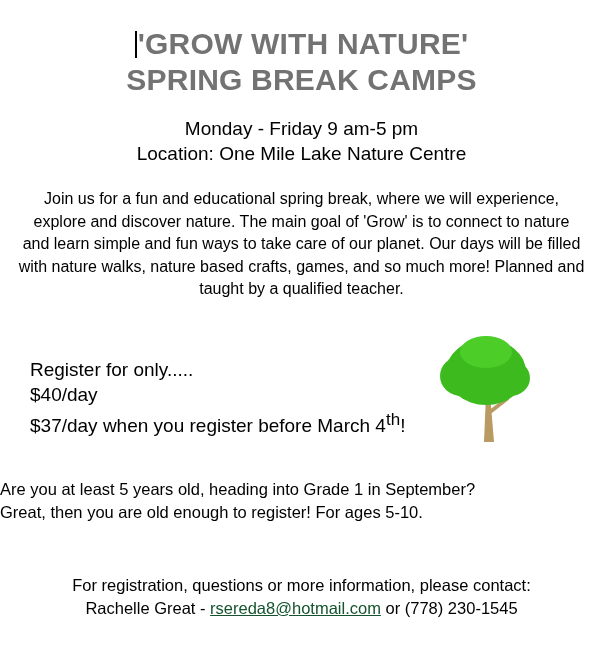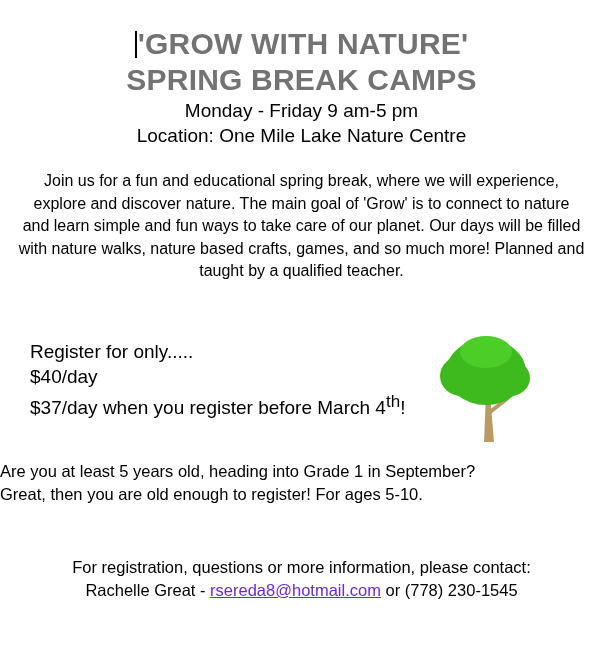--- a/index.html
+++ b/index.html
@@ -49,20 +49,21 @@
   .dates {
     text-align: center;
     font-size: 24px;
     margin-top: 16px;
     line-height: 30px;
   }
 
   .hours-block {
     text-align: center;
     font-size: 19px;
+    margin-top: 18px;
     line-height: 25px;
   }
 
   .body-para {
     margin: 22px 18px 0 18px;
     font-size: 16px;
     line-height: 22.5px;
     text-align: center;
   }
 
@@ -92,21 +93,21 @@
     line-height: 23px;
   }
 
   .contact-block {
     margin-top: 50px;
     text-align: center;
     font-size: 16.5px;
     line-height: 23px;
   }
   .email-link {
-    color: #6d28d9;
+    color: #14532d;
     text-decoration: underline;
   }
 </style>
 </head>
 <body>
 
 <div class="page">
 
   <div class="title-block">
     <div class="title-line first"><span class="cursor-bar"></span><span>'GROW WITH NATURE'</span></div>

